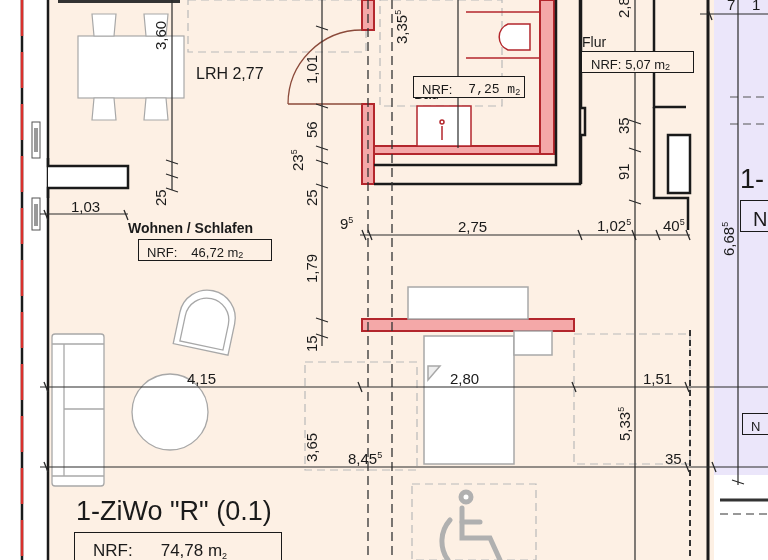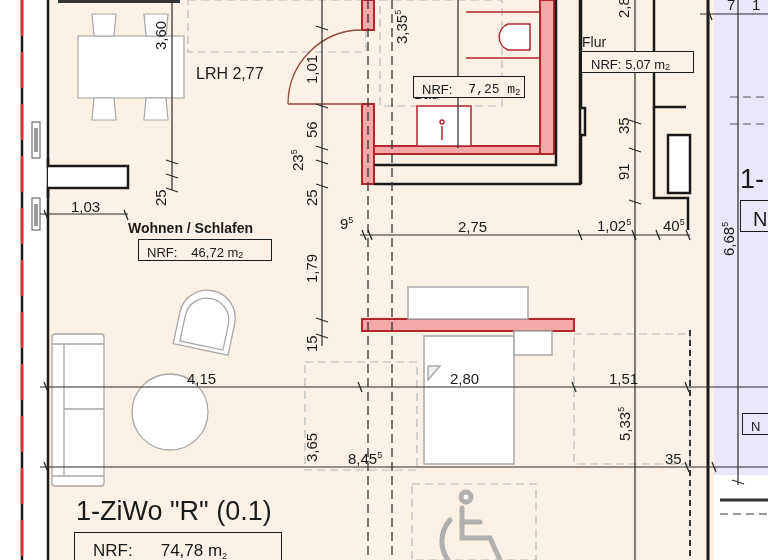--- a/index.html
+++ b/index.html
@@ -218,17 +218,17 @@
 <div class="lbl dim rot" style="left:617px; top:441px;"><span>5,33</span><sup>5</sup></div>
 <div class="lbl dim rot" style="left:721px; top:256px;"><span>6,68</span><sup>5</sup></div>
 
 <div class="lbl dim" style="left:71px; top:199px;"><span>1,03</span></div>
 <div class="lbl dim" style="left:340px; top:216px;"><span>9</span><sup>5</sup></div>
 <div class="lbl dim" style="left:458px; top:219px;"><span>2,75</span></div>
 <div class="lbl dim" style="left:597px; top:218px;"><span>1,02</span><sup>5</sup></div>
 <div class="lbl dim" style="left:655px; top:218px;margin-left:8px;"><span>40</span><sup>5</sup></div>
 <div class="lbl dim" style="left:187px; top:371px;"><span>4,15</span></div>
 <div class="lbl dim" style="left:450px; top:371px;"><span>2,80</span></div>
-<div class="lbl dim" style="left:609px; top:371px;"><span>1,51</span></div>
+<div class="lbl dim" style="left:643px; top:371px;"><span>1,51</span></div>
 <div class="lbl dim" style="left:336px; top:451px;margin-left:12px;"><span>8,45</span><sup>5</sup></div>
 <div class="lbl dim" style="left:665px; top:451px;"><span>35</span></div>
 <div class="lbl dim" style="left:727px; top:-3px;"><span>7</span></div>
 <div class="lbl dim" style="left:752px; top:-3px;"><span>1</span></div>
 
 </body></html>

